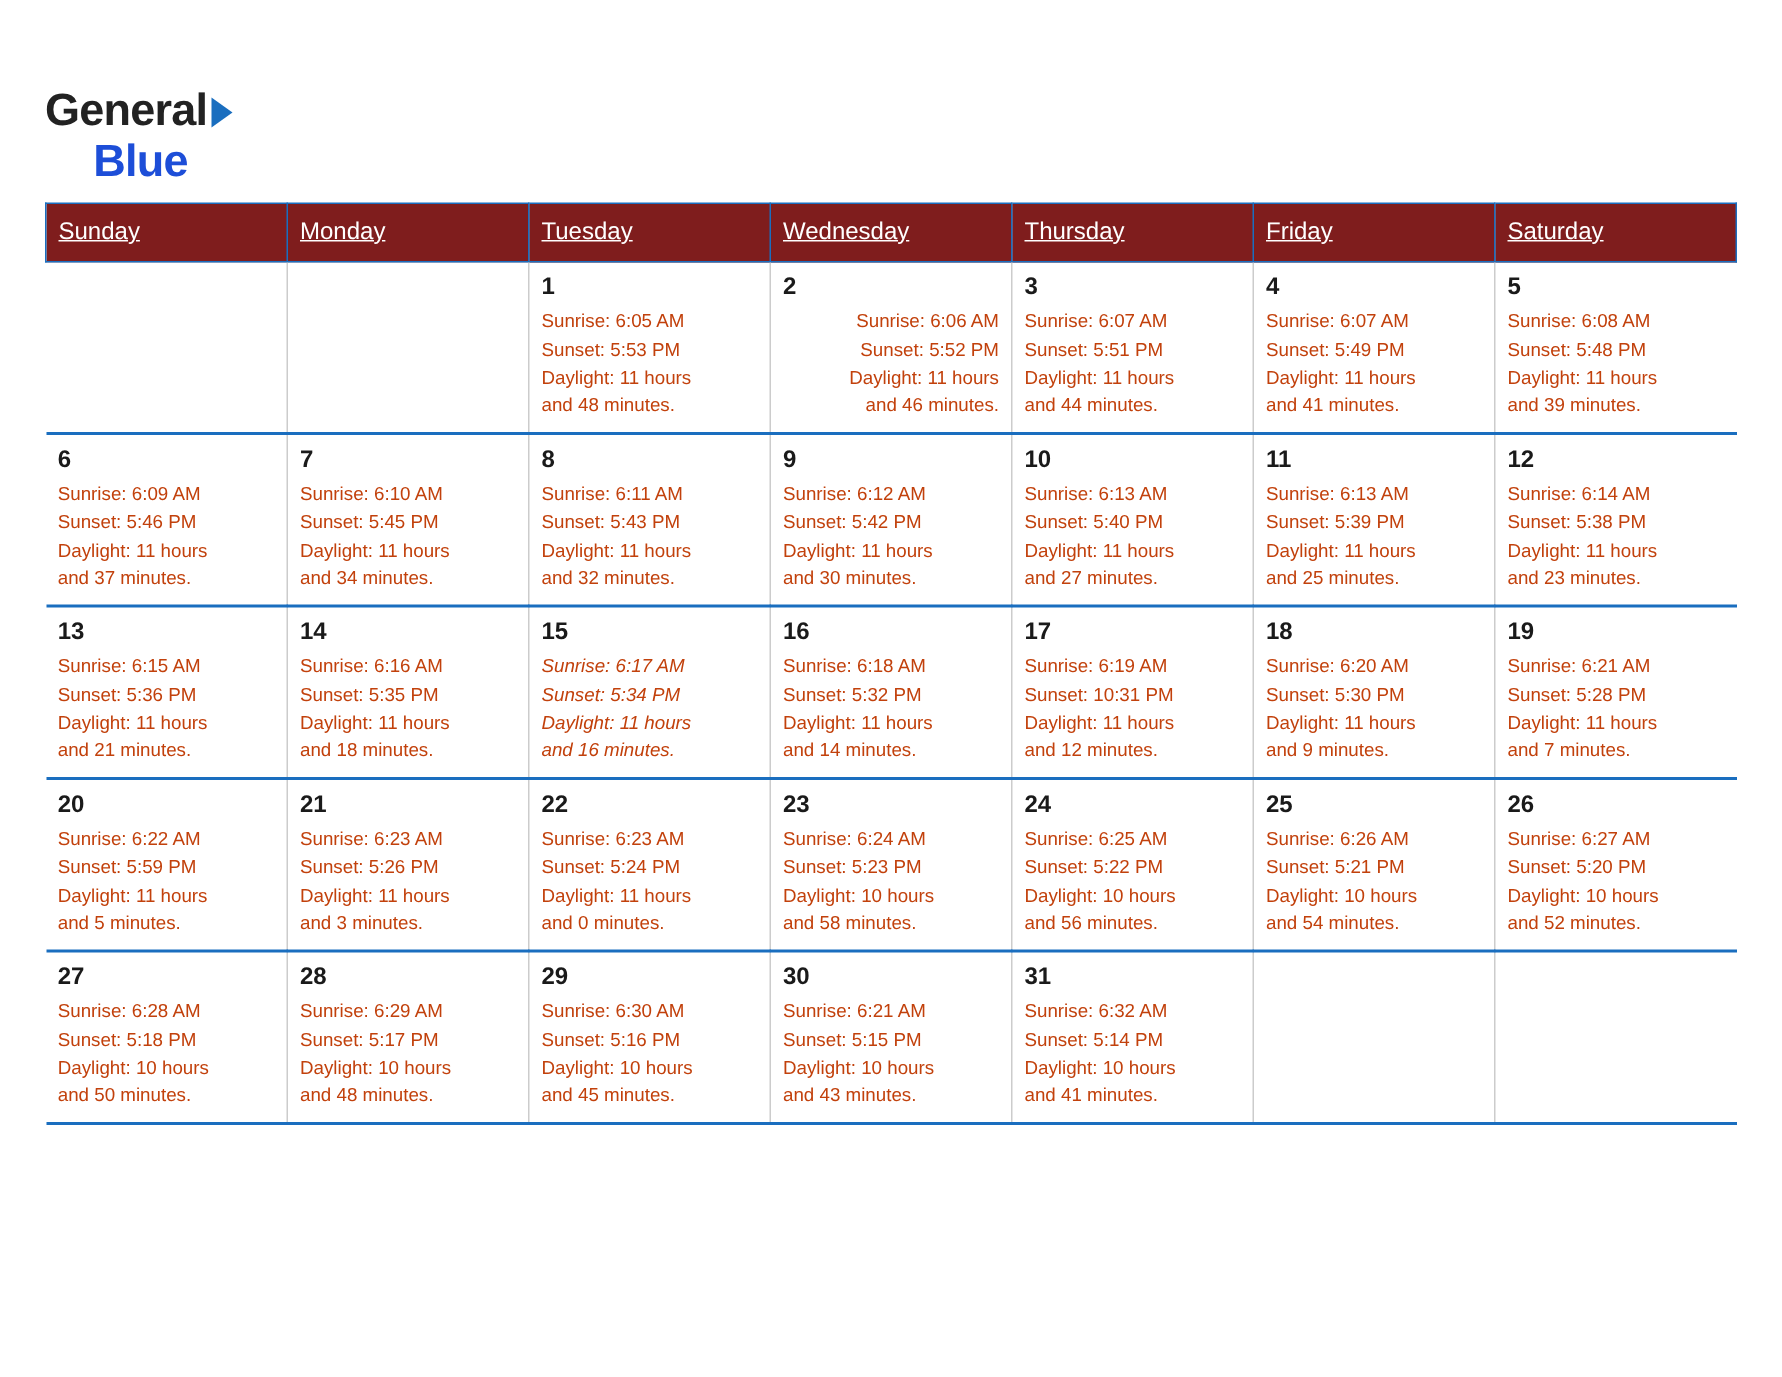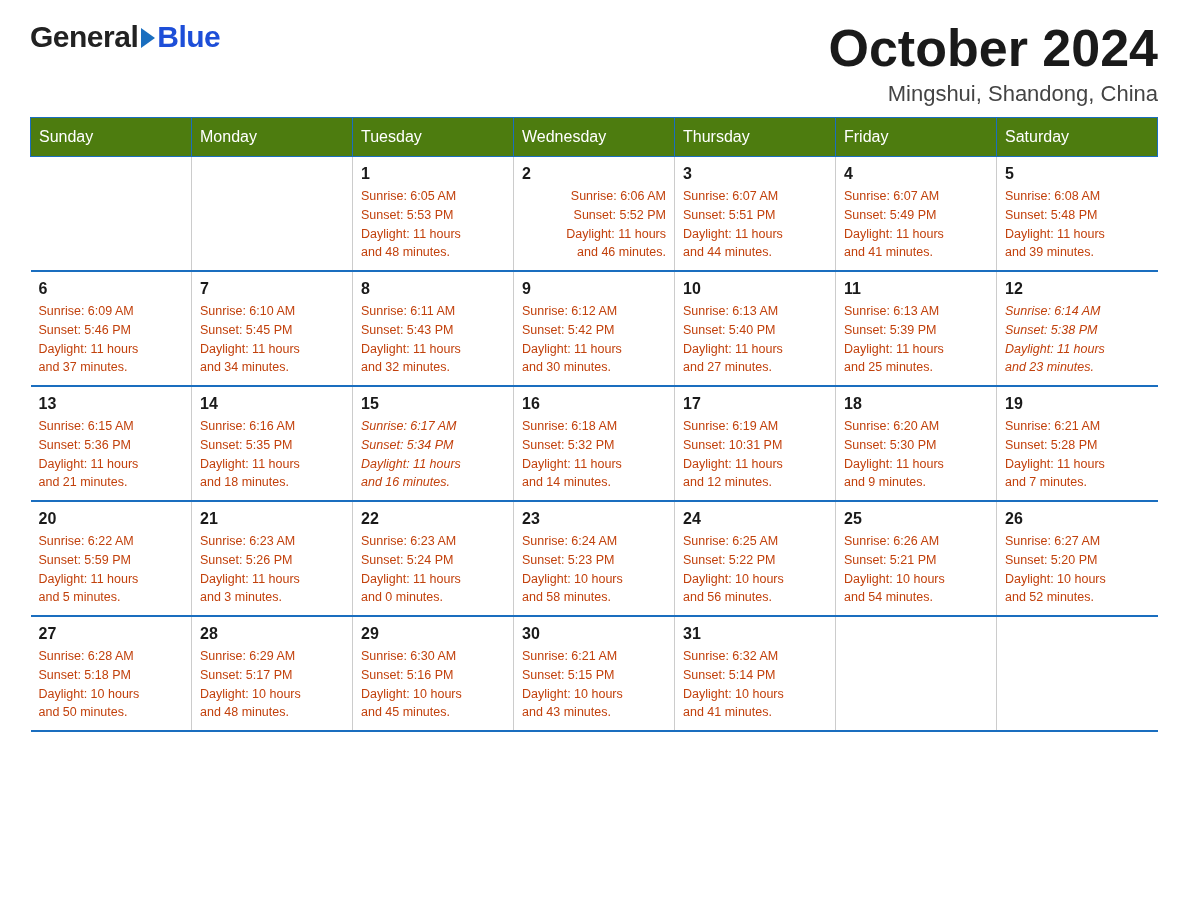--- a/index.html
+++ b/index.html
@@ -29,22 +29,23 @@
       font-size: 22px;
       color: #444;
       margin-top: 4px;
     }
     .calendar {
       width: 100%;
       border-collapse: collapse;
       margin-top: 10px;
     }
     .calendar thead tr {
-      background-color: #4d7c0f;
+      background-color: #7f1d1d;
       color: #fff;
+      text-decoration: underline;
     }
     .calendar thead th {
       padding: 10px 8px;
       text-align: left;
       font-size: 16px;
       font-weight: normal;
       border: 1px solid #1a6ebf;
     }
     .calendar tbody tr {
       border-bottom: 2px solid #1a6ebf;
@@ -70,22 +71,23 @@
     .day-info {
       font-size: 12.5px;
       color: #c2410c;
       line-height: 1.5;
     }
     .empty-cell {
       background: #fff;
     }
     .logo-wrapper {
       display: flex;
-      flex-direction: row;
-      align-items: flex-end;
+      flex-direction: column;
+      align-items: center;
+      margin-top: 37px;
     }
     .logo-top-row {
       display: flex;
       align-items: center;
     }
     .logo-text-general {
       font-size: 30px;
       font-weight: bold;
       color: #222;
       letter-spacing: -0.5px;
@@ -111,24 +113,20 @@
 </head>
 <body>
 
 <div class="header">
   <div class="logo-wrapper">
     <div class="logo-top-row">
       <span class="logo-text-general">General</span>
       <span class="logo-arrow"></span>
     </div>
     <span class="logo-text-blue">Blue</span>
-  </div>
-  <div class="title-block">
-    <div class="month-title">October 2024</div>
-    <div class="location">Mingshui, Shandong, China</div>
   </div>
 </div>
 
 <table class="calendar">
   <thead>
     <tr>
     <th>Sunday</th>
         <th>Monday</th>
         <th>Tuesday</th>
         <th>Wednesday</th>
@@ -215,21 +213,21 @@
         </td>
         <td>
           <div class="day-number">11</div>
           <div class="day-info" style="white-space: pre-line;">Sunrise: 6:13 AM
 Sunset: 5:39 PM
 Daylight: 11 hours
 and 25 minutes.</div>
         </td>
         <td>
           <div class="day-number">12</div>
-          <div class="day-info" style="white-space: pre-line; font-style: italic;">Sunrise: 6:14 AM
+          <div class="day-info" style="white-space: pre-line;">Sunrise: 6:14 AM
 Sunset: 5:38 PM
 Daylight: 11 hours
 and 23 minutes.</div>
         </td>
       </tr>
       <tr>
         <td>
           <div class="day-number">13</div>
           <div class="day-info" style="white-space: pre-line;">Sunrise: 6:15 AM
 Sunset: 5:36 PM

